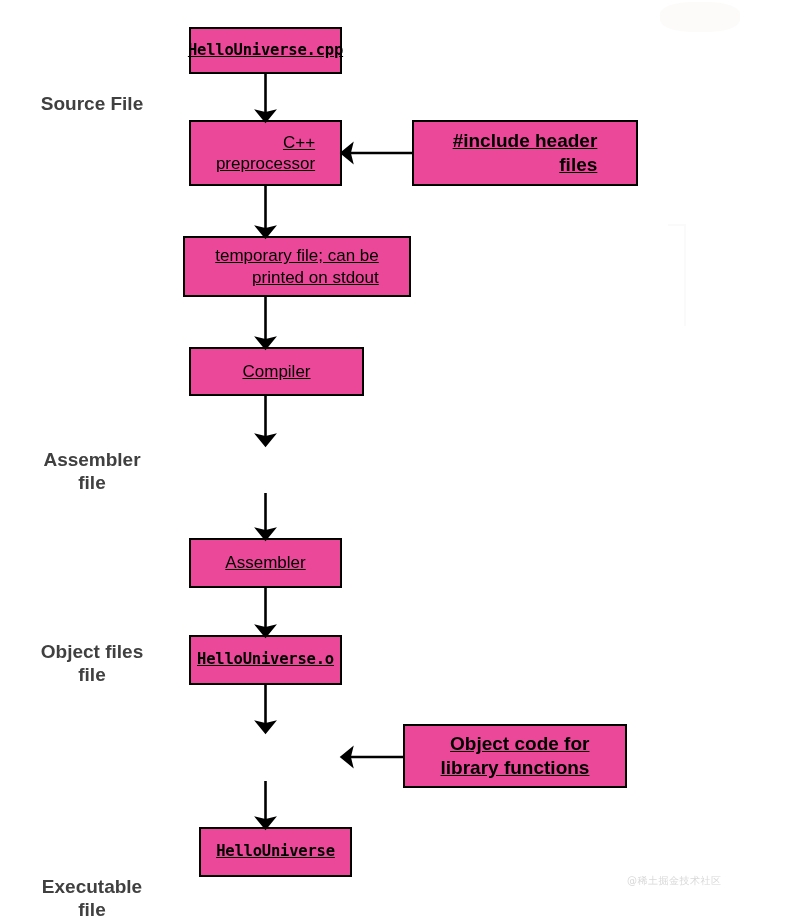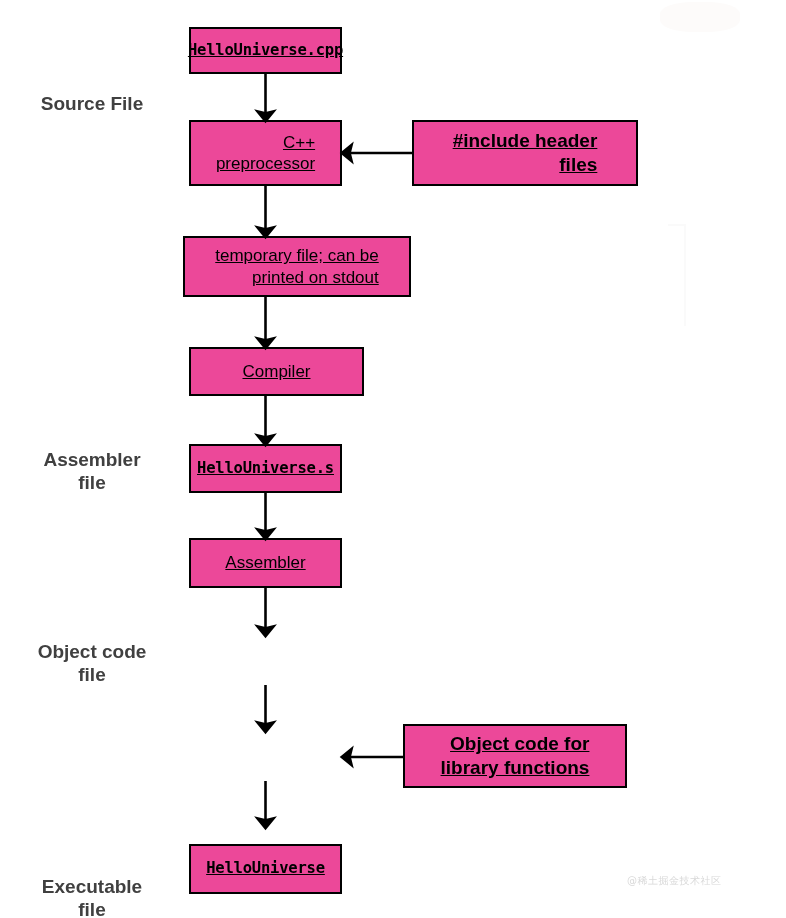--- a/index.html
+++ b/index.html
@@ -81,49 +81,49 @@
 <div id="canvas">
 
   <div class="smudge" style="left:660px; top:2px; width:80px; height:30px; background:#fdfbfa; border-radius:40%;"></div>
   <div class="smudge" style="left:668px; top:224px; width:16px; height:100px; border-right:2px solid #fafafa; border-top:2px solid #fafafa;"></div>
 
   <div class="stage-label" style="left:12px; top:93px; width:160px;">Source File</div>
 
   <div class="stage-label" style="left:12px; top:449px; width:160px;">Assembler
 file</div>
 
-  <div class="stage-label" style="left:12px; top:641px; width:160px;">Object code
+  <div class="stage-label" style="left:12px; top:641px; width:160px;">Object files
 file</div>
 
   <div class="stage-label" style="left:12px; top:876px; width:160px;">Executable
 file</div>
 
   <div class="box box-mono" style="left:189px; top:27px; width:153px; height:47px;">HelloUniverse.cpp</div>
 
   <div class="box box-plain" style="left:189px; top:120px; width:153px; height:66px; white-space:pre-line;">C++
 preprocessor</div>
 
   <div class="box box-bold" style="left:412px; top:120px; width:226px; height:66px; white-space:pre-line;">#include header
 files</div>
 
   <div class="box box-plain" style="left:155px; top:236px; width:228px; height:61px; white-space:pre-line;margin-left:28px;">temporary file; can be
 printed on stdout</div>
 
   <div class="box box-plain" style="left:189px; top:347px; width:175px; height:49px;">Compiler</div>
 
-  <div class="box box-mono" style="left:189px; top:444px; width:153px; height:49px;">HelloUniverse.s</div>
 
   <div class="box box-plain" style="left:189px; top:538px; width:153px; height:50px;">Assembler</div>
 
+  <div class="box box-mono" style="left:189px; top:635px; width:153px; height:50px;">HelloUniverse.o</div>
 
 
   <div class="box box-bold" style="left:403px; top:724px; width:224px; height:64px; white-space:pre-line;">Object code for
 library functions</div>
 
-  <div class="box box-mono" style="left:189px; top:827px; width:153px; height:50px;margin-top:17px;">HelloUniverse</div>
+  <div class="box box-mono" style="left:199px; top:827px; width:153px; height:50px;">HelloUniverse</div>
 
   <div class="connector" style="left:0; top:0; width:786px; height:918px;">
     <svg width="786" height="918" viewBox="0 0 786 918">
       <defs>
         <marker id="ah-down" markerWidth="14" markerHeight="14" refX="2.6" refY="5" orient="auto" markerUnits="strokeWidth">
           <path d="M0,0.6 L5.4,5 L0,9.4 L1.1,5 Z" fill="#000000"></path>
         </marker>
       </defs>
 
       <g stroke="#000000" stroke-width="2.6" fill="none" marker-end="url(#ah-down)">

